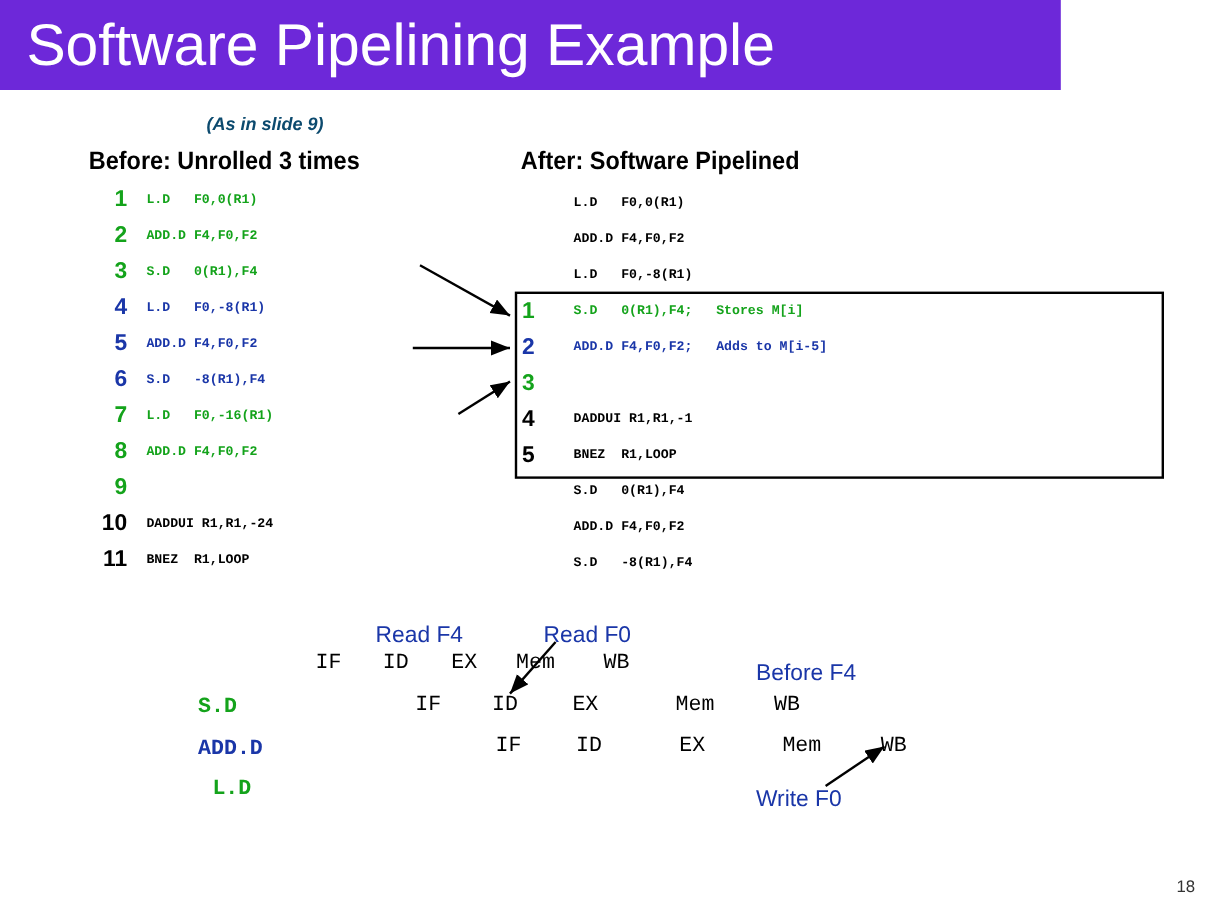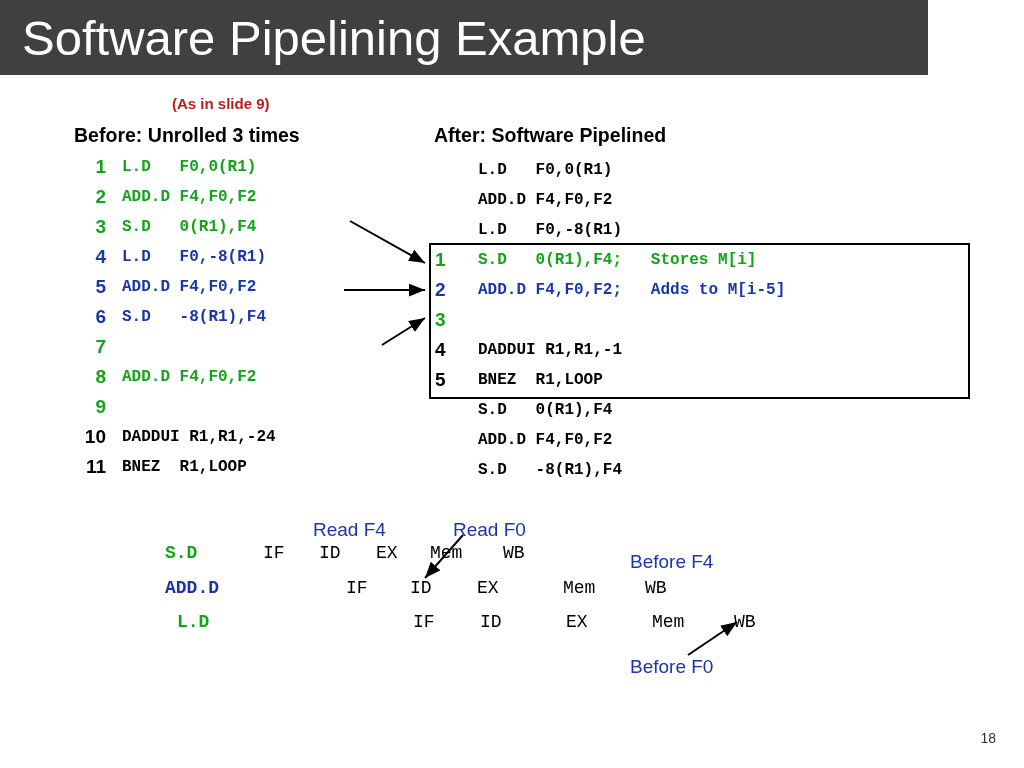--- a/index.html
+++ b/index.html
@@ -21,22 +21,21 @@
     background: #ffffff;
   }
 
   
   .title-bar {
     position: absolute;
     left: 0;
     top: 0;
     width: 884px;
     height: 75px;
-    background: #404040;
-    padding-left: 44px;
+    background: #6d28d9;
   }
   .title-text {
     position: absolute;
     left: 22px;
     top: 9px;
     font-family: "Liberation Sans", sans-serif;
     font-size: 49px;
     font-weight: 400;
     color: #ffffff;
     letter-spacing: 0px;
@@ -45,41 +44,42 @@
   }
 
   
   .note-slide9 {
     position: absolute;
     left: 172px;
     top: 95px;
     font-family: "Liberation Sans", sans-serif;
     font-size: 15px;
     font-weight: bold;
-    color: #b91c1c;
+    color: #0c4a6e;
     white-space: nowrap;
+    font-style: italic;
   }
   .heading {
     position: absolute;
     font-family: "Liberation Sans", sans-serif;
     font-size: 21px;
     font-weight: bold;
     color: #000000;
     white-space: nowrap;
     transform: scaleX(0.93);
     transform-origin: left center;
   }
   .heading-before { left: 74px; top: 123px; }
   .heading-after  { left: 434px; top: 123px; }
 
   
   .code-mono {
     font-family: "Liberation Mono", "DejaVu Sans Mono", monospace;
     font-weight: bold;
-    font-size: 16px;
+    font-size: 11px;
     white-space: pre;
   }
   .green { color: #14a31b; }
   .blue  { color: #1a36a8; }
   .black { color: #000000; }
 
   
   .left-list {
     position: absolute;
     left: 72px;
@@ -161,20 +161,21 @@
   
   .pipe {
     position: absolute;
     border-radius: 12px;
   }
   .pipe-instr {
     font-family: "Liberation Mono", "DejaVu Sans Mono", monospace;
     font-weight: bold;
     font-size: 18px;
     white-space: pre;
+    margin-top: 36px;
   }
   .pipe-stage {
     position: absolute;
     font-family: "Liberation Mono", "DejaVu Sans Mono", monospace;
     font-weight: normal;
     font-size: 18px;
     color: #000000;
     white-space: pre;
   }
   .annot {
@@ -229,20 +230,21 @@
       <div class="code-row">
         <span class="lineno blue">5</span>
         <span class="op code-mono blue">ADD.D F4,F0,F2</span>
       </div>
       <div class="code-row">
         <span class="lineno blue">6</span>
         <span class="op code-mono blue">S.D   -8(R1),F4</span>
       </div>
       <div class="code-row">
         <span class="lineno green">7</span>
+        <span class="op code-mono green">L.D   F0,-16(R1)</span>
       </div>
       <div class="code-row">
         <span class="lineno green">8</span>
         <span class="op code-mono green">ADD.D F4,F0,F2</span>
       </div>
       <div class="code-row">
         <span class="lineno green">9</span>
       </div>
       <div class="code-row">
         <span class="lineno black">10</span>
@@ -311,21 +313,21 @@
 
     <line x1="463" y1="535" x2="425" y2="578" stroke="#000000" stroke-width="2" marker-end="url(#ah)"></line>
 
     <line x1="688" y1="655" x2="737" y2="622" stroke="#000000" stroke-width="2" marker-end="url(#ah)"></line>
   </svg>
 
   <div class="pipe" style="left:0; top:0; width:1024px; height:768px;">
     <div class="annot" style="left:313px; top:519px;">Read F4</div>
     <div class="annot" style="left:453px; top:519px;">Read F0</div>
     <div class="annot" style="left:630px; top:551px;">Before F4</div>
-    <div class="annot" style="left:630px; top:656px;">Before F0</div>
+    <div class="annot" style="left:630px; top:656px;">Write F0</div>
     <div id="pipe-rows">
         <div class="pipe-instr green" style="position: absolute; left: 165px; top: 543px;">S.D</div>
         <div class="pipe-stage" style="left: 263px; top: 543px;">IF</div>
         <div class="pipe-stage" style="left: 319px; top: 543px;">ID</div>
         <div class="pipe-stage" style="left: 376px; top: 543px;">EX</div>
         <div class="pipe-stage" style="left: 430px; top: 543px;">Mem</div>
         <div class="pipe-stage" style="left: 503px; top: 543px;">WB</div>
         <div class="pipe-instr blue" style="position: absolute; left: 165px; top: 578px;">ADD.D</div>
         <div class="pipe-stage" style="left: 346px; top: 578px;">IF</div>
         <div class="pipe-stage" style="left: 410px; top: 578px;">ID</div>

